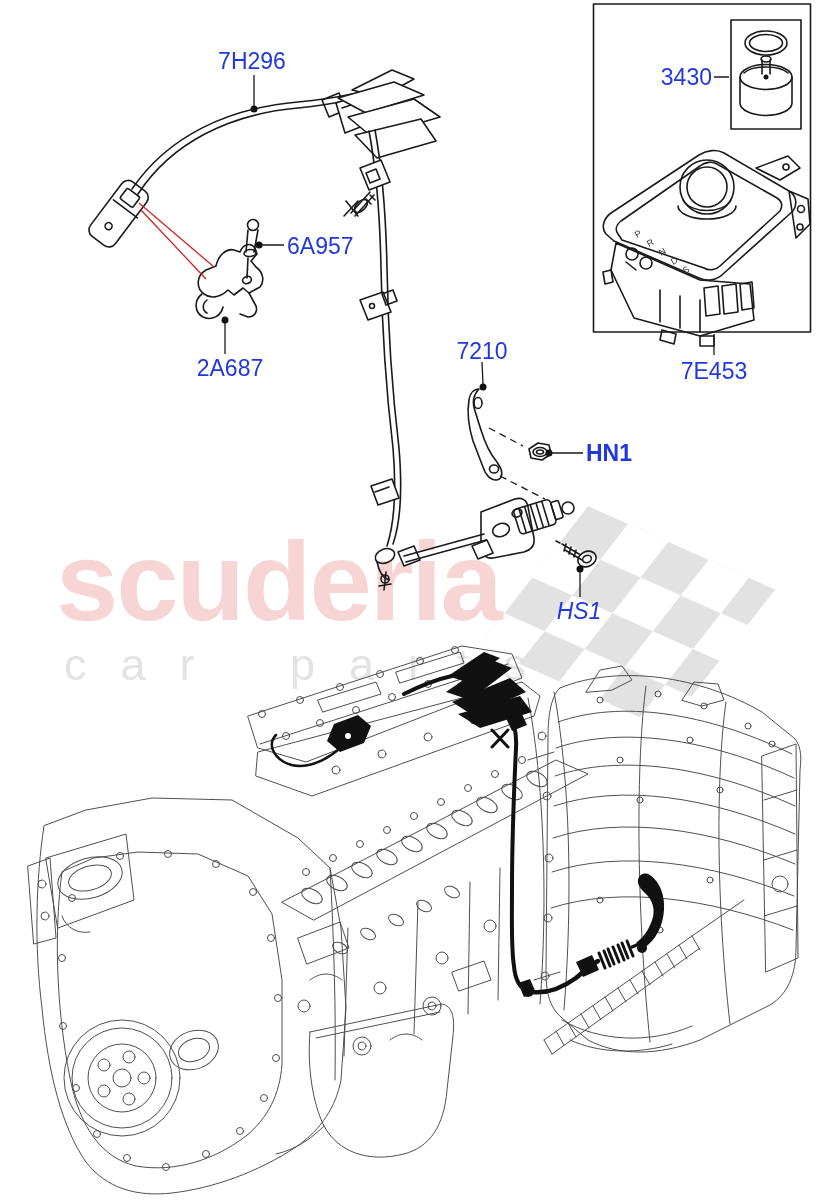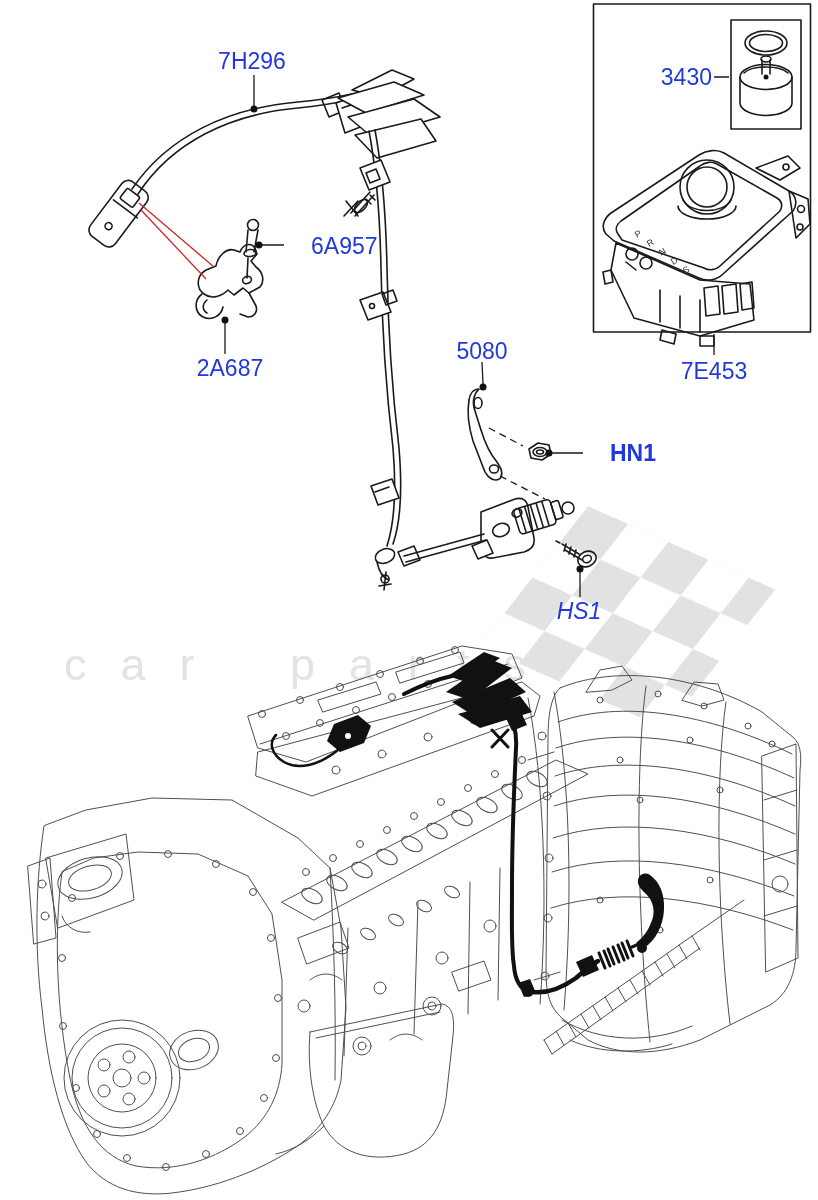--- a/index.html
+++ b/index.html
@@ -6,36 +6,37 @@
   #stage{position:relative;width:818px;height:1200px;background:#fff;overflow:hidden;
          font-family:"Liberation Sans", sans-serif;}
   .wm-brand{position:absolute;left:56px;top:526px;font-size:112px;font-weight:bold;
             letter-spacing:-2px;color:#f8d5d5;line-height:1;}
   .wm-sub{position:absolute;top:642px;font-size:45px;color:#e3e3e3;letter-spacing:34px;line-height:1;}
   .wm-car{left:64px;}
   .wm-parts{left:290px;}
   svg{position:absolute;left:0;top:0;}
   .lbl{position:absolute;width:100px;font-size:23px;color:#2038dd;line-height:1;
        text-align:center;cursor:pointer;}
-  .lbl.left{text-align:left;margin-left:24px;}
+  .lbl.left{text-align:left;}
   .lbl.right{text-align:right;}
   .eng{stroke:#4f4f4f;fill:none;stroke-width:1;stroke-linejoin:round;stroke-linecap:round;}
   .blk{stroke:#1a1a1a;fill:none;stroke-width:1.6;stroke-linejoin:round;stroke-linecap:round;}
   .blkf{stroke:#1a1a1a;fill:#ffffff;stroke-width:1.6;stroke-linejoin:round;}
   .cab{stroke:#111;fill:none;stroke-linecap:round;}
   .fil{fill:#111;stroke:none;}
   .dash{stroke:#1a1a1a;stroke-width:1.3;stroke-dasharray:7 5;fill:none;}
   .red{stroke:#d42323;stroke-width:1.3;fill:none;}
   .ldr{stroke:#1a1a1a;stroke-width:1.3;fill:none;}
 </style>
 </head>
 <body>
 
 <div id="stage">
 
+  <div class="wm-brand">scuderia</div>
   <div class="wm-sub wm-car">car</div>
   <div class="wm-sub wm-parts">parts</div>
 
   <svg width="818" height="1200" viewBox="0 0 818 1200">
     <defs>
       <pattern id="checker" width="88" height="88" patternUnits="userSpaceOnUse">
         <rect x="0" y="0" width="44" height="44" fill="#dcdcdc"></rect>
         <rect x="44" y="44" width="44" height="44" fill="#dcdcdc"></rect>
       </pattern>
     </defs>
@@ -383,18 +384,18 @@
         <text x="661" y="256" font-size="9" fill="#333" transform="rotate(-30 661 256)">N</text>
         <text x="673" y="265" font-size="9" fill="#333" transform="rotate(-30 673 265)">D</text>
         <text x="685" y="274" font-size="9" fill="#333" transform="rotate(-30 685 274)">S</text>
       </g>
     </g>
   </svg>
 
   <div class="lbl" style="left:202px;top:50px;text-align:center;">7H296</div>
   <div class="lbl left" style="left:287px;top:235px;">6A957</div>
   <div class="lbl" style="left:180px;top:357px;">2A687</div>
-  <div class="lbl" style="left:432px;top:340px;">5080</div>
+  <div class="lbl" style="left:432px;top:340px;">7210</div>
   <div class="lbl left" style="left:586px;top:442px;font-weight:bold;">HN1</div>
   <div class="lbl right" style="left:612px;top:66px;">3430</div>
   <div class="lbl" style="left:664px;top:360px;">7E453</div>
   <div class="lbl" style="left:529px;top:600px;font-style:italic;">HS1</div>
 </div>
 
 </body></html>

